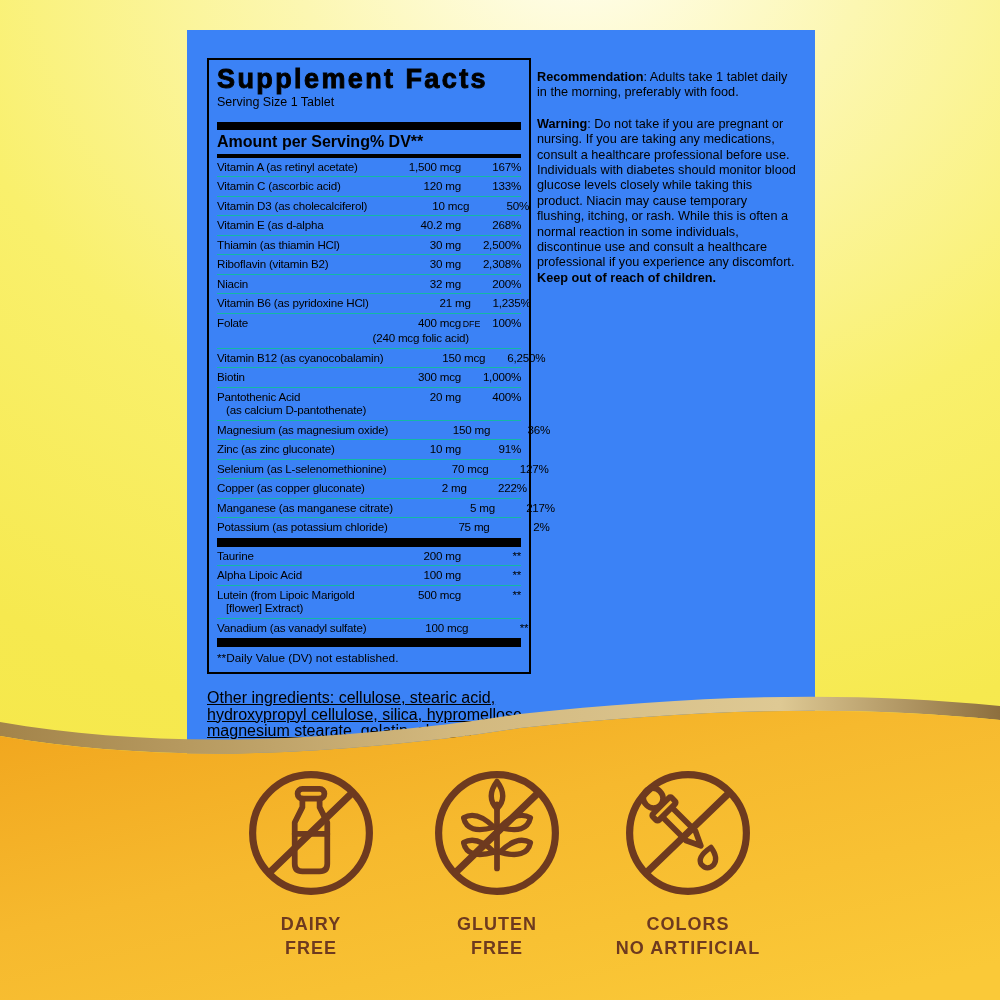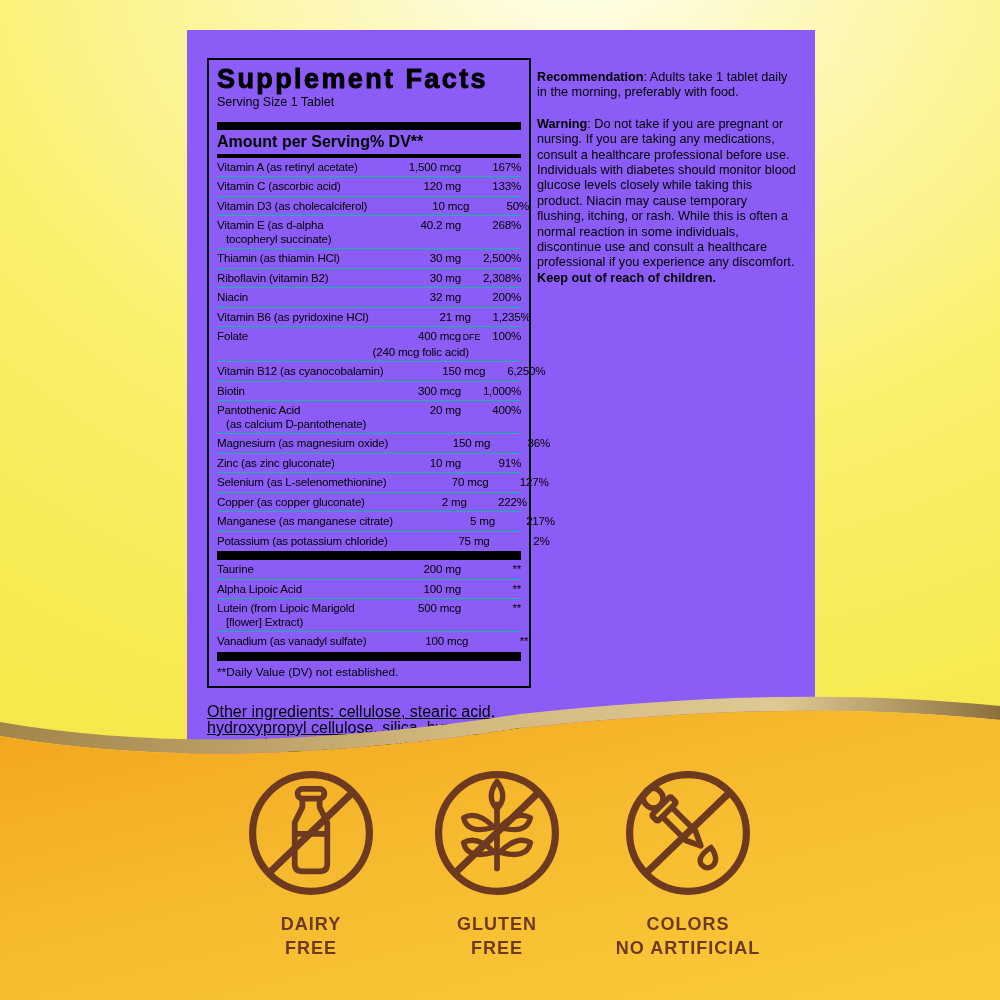--- a/index.html
+++ b/index.html
@@ -7,21 +7,21 @@
     width:1000px;height:1000px;position:relative;overflow:hidden;
     font-family:"Liberation Sans",sans-serif;color:#000;
   }
   .bg{
     position:absolute;inset:0;
     background:radial-gradient(ellipse 130% 105% at 58% -6%,
       #fffef2 0%, #fcf7b2 22%, #f9f06c 50%, #f6e94f 78%, #f5e748 100%);
   }
   .panel{
     position:absolute;left:187px;top:30px;width:628px;height:770px;
-    background:#8b5cf6;z-index:1;
+    background:#3b82f6;z-index:1;
   }
   
   .label-left{position:absolute;left:20px;top:28px;width:324px;}
   .facts-box{
     border:2.5px solid #000;padding:4px 8px 6px;box-sizing:border-box;width:100%;
   }
   .sf-title{
     font-weight:bold;font-size:27px;letter-spacing:2.4px;white-space:nowrap;
     -webkit-text-stroke:0.9px #000;line-height:31px;
   }
@@ -94,27 +94,20 @@
               <span class="ramount"><span class="amt">10 mcg</span><span class="suffix"></span></span>
               <span class="rdv">50%</span>
             </div>
           </div>
           <div class="row">
             <div class="l1">
               <span class="rname">Vitamin E (as d-alpha</span>
               <span class="ramount"><span class="amt">40.2 mg</span><span class="suffix"></span></span>
               <span class="rdv">268%</span>
             </div>
-            <div class="l2">
-              <span class="l2a">
-                <span class="rname2">tocopheryl succinate)</span>
-                <span class="rsub"></span>
-              </span>
-              <span></span>
-            </div>
           </div>
           <div class="row">
             <div class="l1">
               <span class="rname">Thiamin (as thiamin HCl)</span>
               <span class="ramount"><span class="amt">30 mg</span><span class="suffix"></span></span>
               <span class="rdv">2,500%</span>
             </div>
           </div>
           <div class="row">
             <div class="l1">

